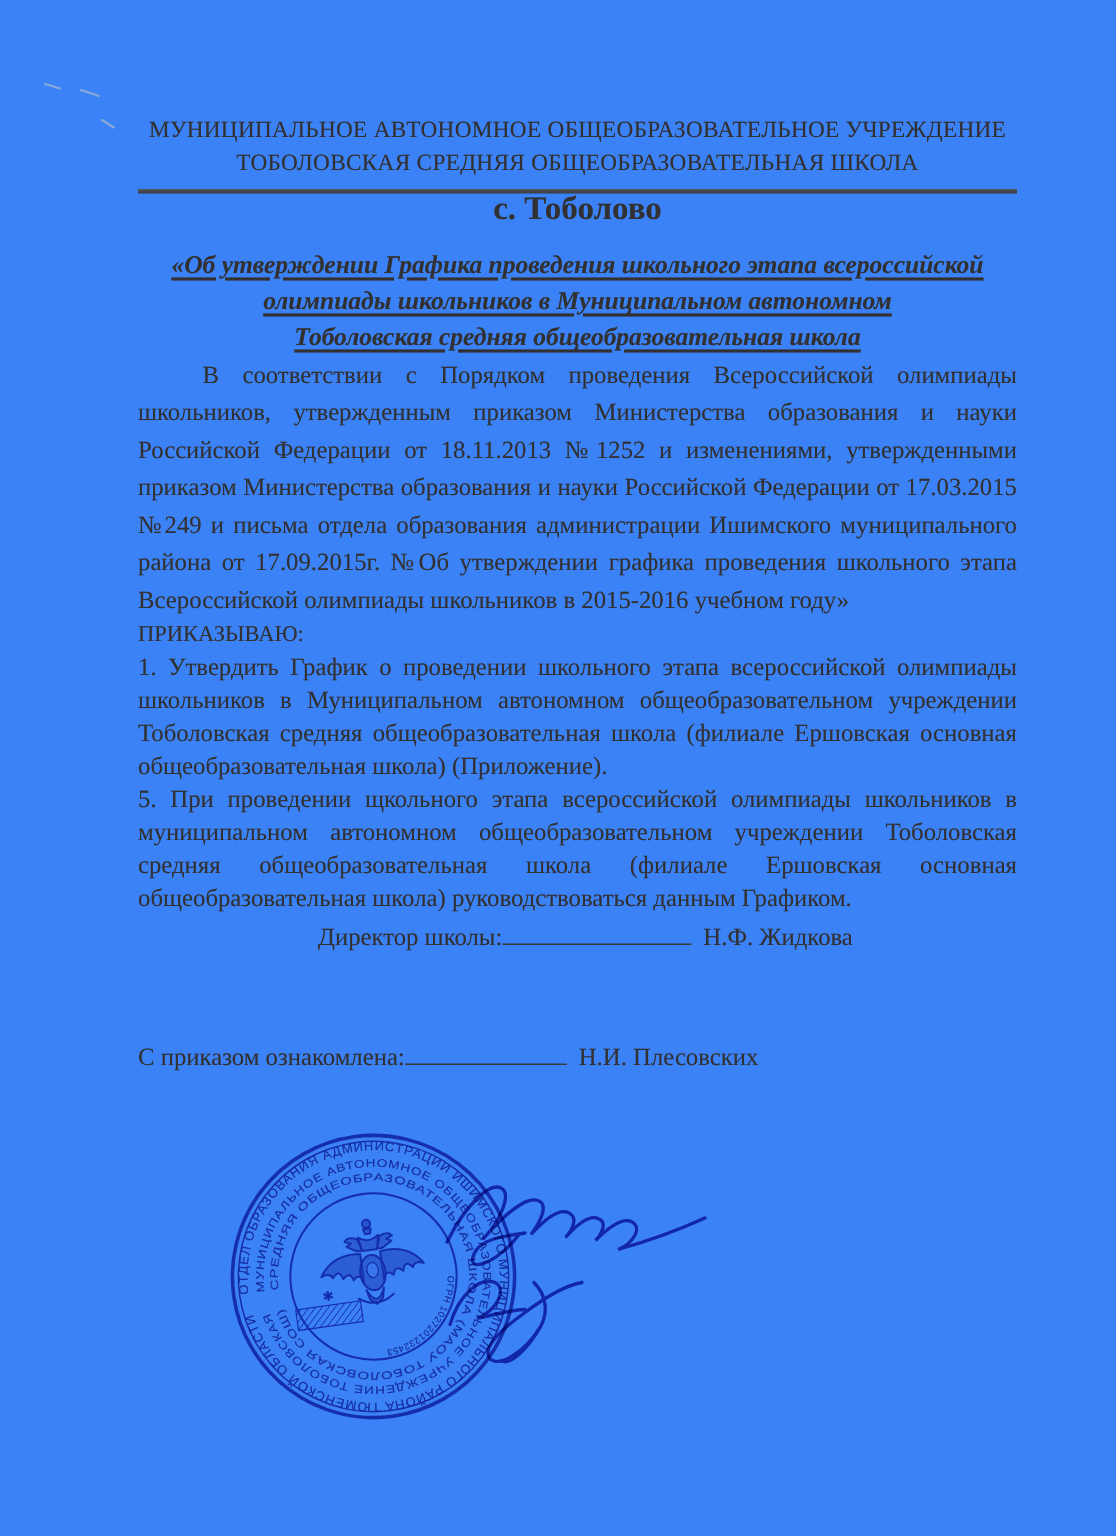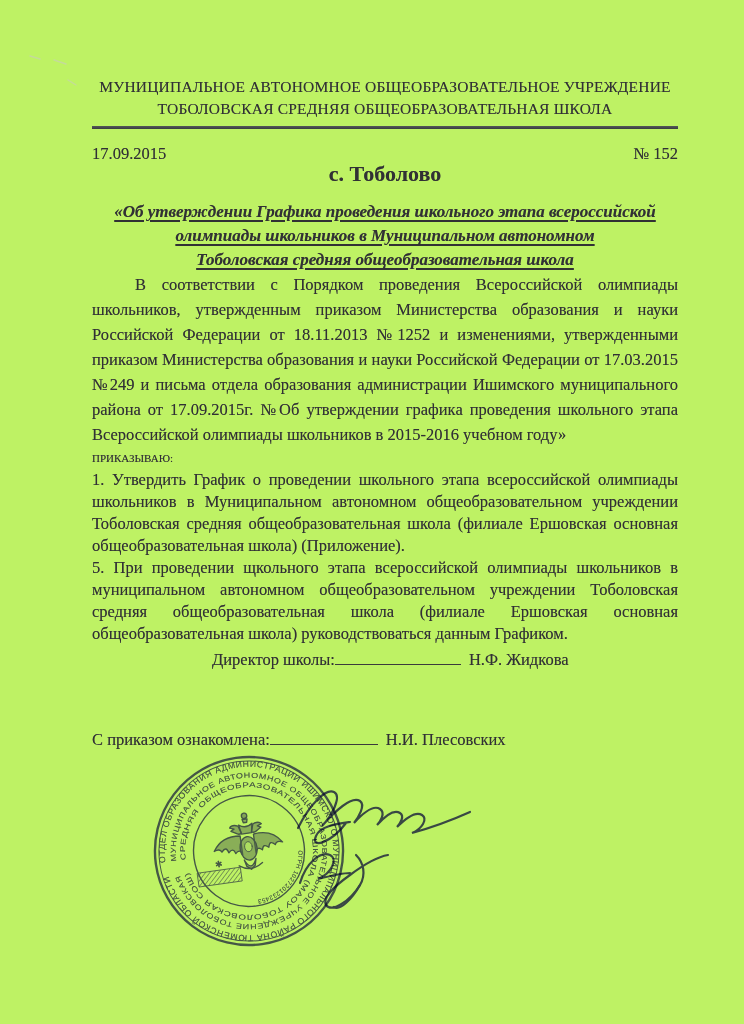--- a/index.html
+++ b/index.html
@@ -1,36 +1,36 @@
 <!DOCTYPE html>
 <html><head>
 <meta charset="utf-8">
 <style>
   html,body{margin:0;padding:0;background:#e9e9e7;}
   .page{
     position:relative;
     width:744px;height:1024px;
     margin:0 auto;
-    background:#bef264;
+    background:#3b82f6;
     overflow:hidden;
     box-sizing:border-box;
     padding:76px 66px 0 92px;
     font-family:"Liberation Serif","DejaVu Serif",serif;
     color:#313134;
     text-shadow:0 0 0.4px rgba(70,70,75,.55);
   }
   .org-line{ text-align:center; font-size:15.5px; line-height:22px; letter-spacing:.2px; }
   .header-rule{ margin-top:6px; height:3px; background:linear-gradient(#55585a,#3a3d3f); border:0; width:100%; }
   .doc-type{ margin-top:14px; text-align:center; font-size:16.5px; line-height:20px; letter-spacing:1px; }
   .meta-row{ margin-top:15px; display:flex; justify-content:space-between; font-size:16.5px; line-height:20px; }
   .place{ text-align:center; font-weight:bold; font-size:22px; line-height:20px; }
   .order-title{ margin-top:16px; text-align:center; font-weight:bold; font-style:italic; font-size:17px; line-height:24px; }
   .order-title div{ text-decoration:underline; text-decoration-thickness:1.5px; text-underline-offset:3px; }
   .doc-body{ margin-top:0; font-size:16.5px; line-height:25px; text-align:justify; text-indent:43px; }
-  .resolution{ font-size:11px; line-height:22px; }
+  .resolution{ font-size:15px; line-height:22px; }
   .order-item{ font-size:16.5px; line-height:22px; text-align:justify; }
   .sig-row{ font-size:16.5px; line-height:22px; white-space:nowrap;font-family:Liberation Serif, serif; }
   .director-row{ margin-top:4px; margin-left:120px; }
   .ack-row{ margin-top:58px; }
   .sig-underline{ display:inline-block; border-bottom:1.5px solid #3a3a3c; height:14px; vertical-align:baseline; }
   .u-dir{ width:126px; }
   .u-ack{ width:108px; }
   .sig-name{ margin-left:8px; }
   .stamp-wrap{
     position:absolute; left:150px; top:752px; width:198px; height:198px;
@@ -50,24 +50,20 @@
   <svg class="scan-smudge" viewBox="0 0 70 44">
     <path d="M6,6 l10,3 M30,10 l12,4 M44,30 l8,5" stroke="#c9c9c6" stroke-width="1.4" fill="none" stroke-linecap="round"></path>
   </svg>
 
   <div class="org-line">МУНИЦИПАЛЬНОЕ АВТОНОМНОЕ ОБЩЕОБРАЗОВАТЕЛЬНОЕ УЧРЕЖДЕНИЕ</div>
   <div class="org-line">ТОБОЛОВСКАЯ СРЕДНЯЯ ОБЩЕОБРАЗОВАТЕЛЬНАЯ ШКОЛА</div>
 
   <div class="header-rule"></div>
 
 
-  <div class="meta-row">
-    <span>17.09.2015</span>
-    <span>№ 152</span>
-  </div>
 
   <div class="place">с. Тоболово</div>
 
   <div class="order-title">
     <div>«Об утверждении Графика проведения школьного этапа всероссийской</div>
     <div>олимпиады школьников  в Муниципальном автономном</div>
     <div>Тоболовская средняя общеобразовательная школа</div>
   </div>
 
   <div class="doc-body">В соответствии с Порядком проведения Всероссийской олимпиады школьников, утвержденным приказом Министерства образования и науки Российской Федерации от 18.11.2013 №1252 и изменениями, утвержденными приказом Министерства образования и науки Российской Федерации от 17.03.2015 №249 и письма отдела образования администрации Ишимского муниципального района от 17.09.2015г. №Об утверждении графика проведения школьного этапа Всероссийской олимпиады школьников в 2015-2016 учебном году»</div>

